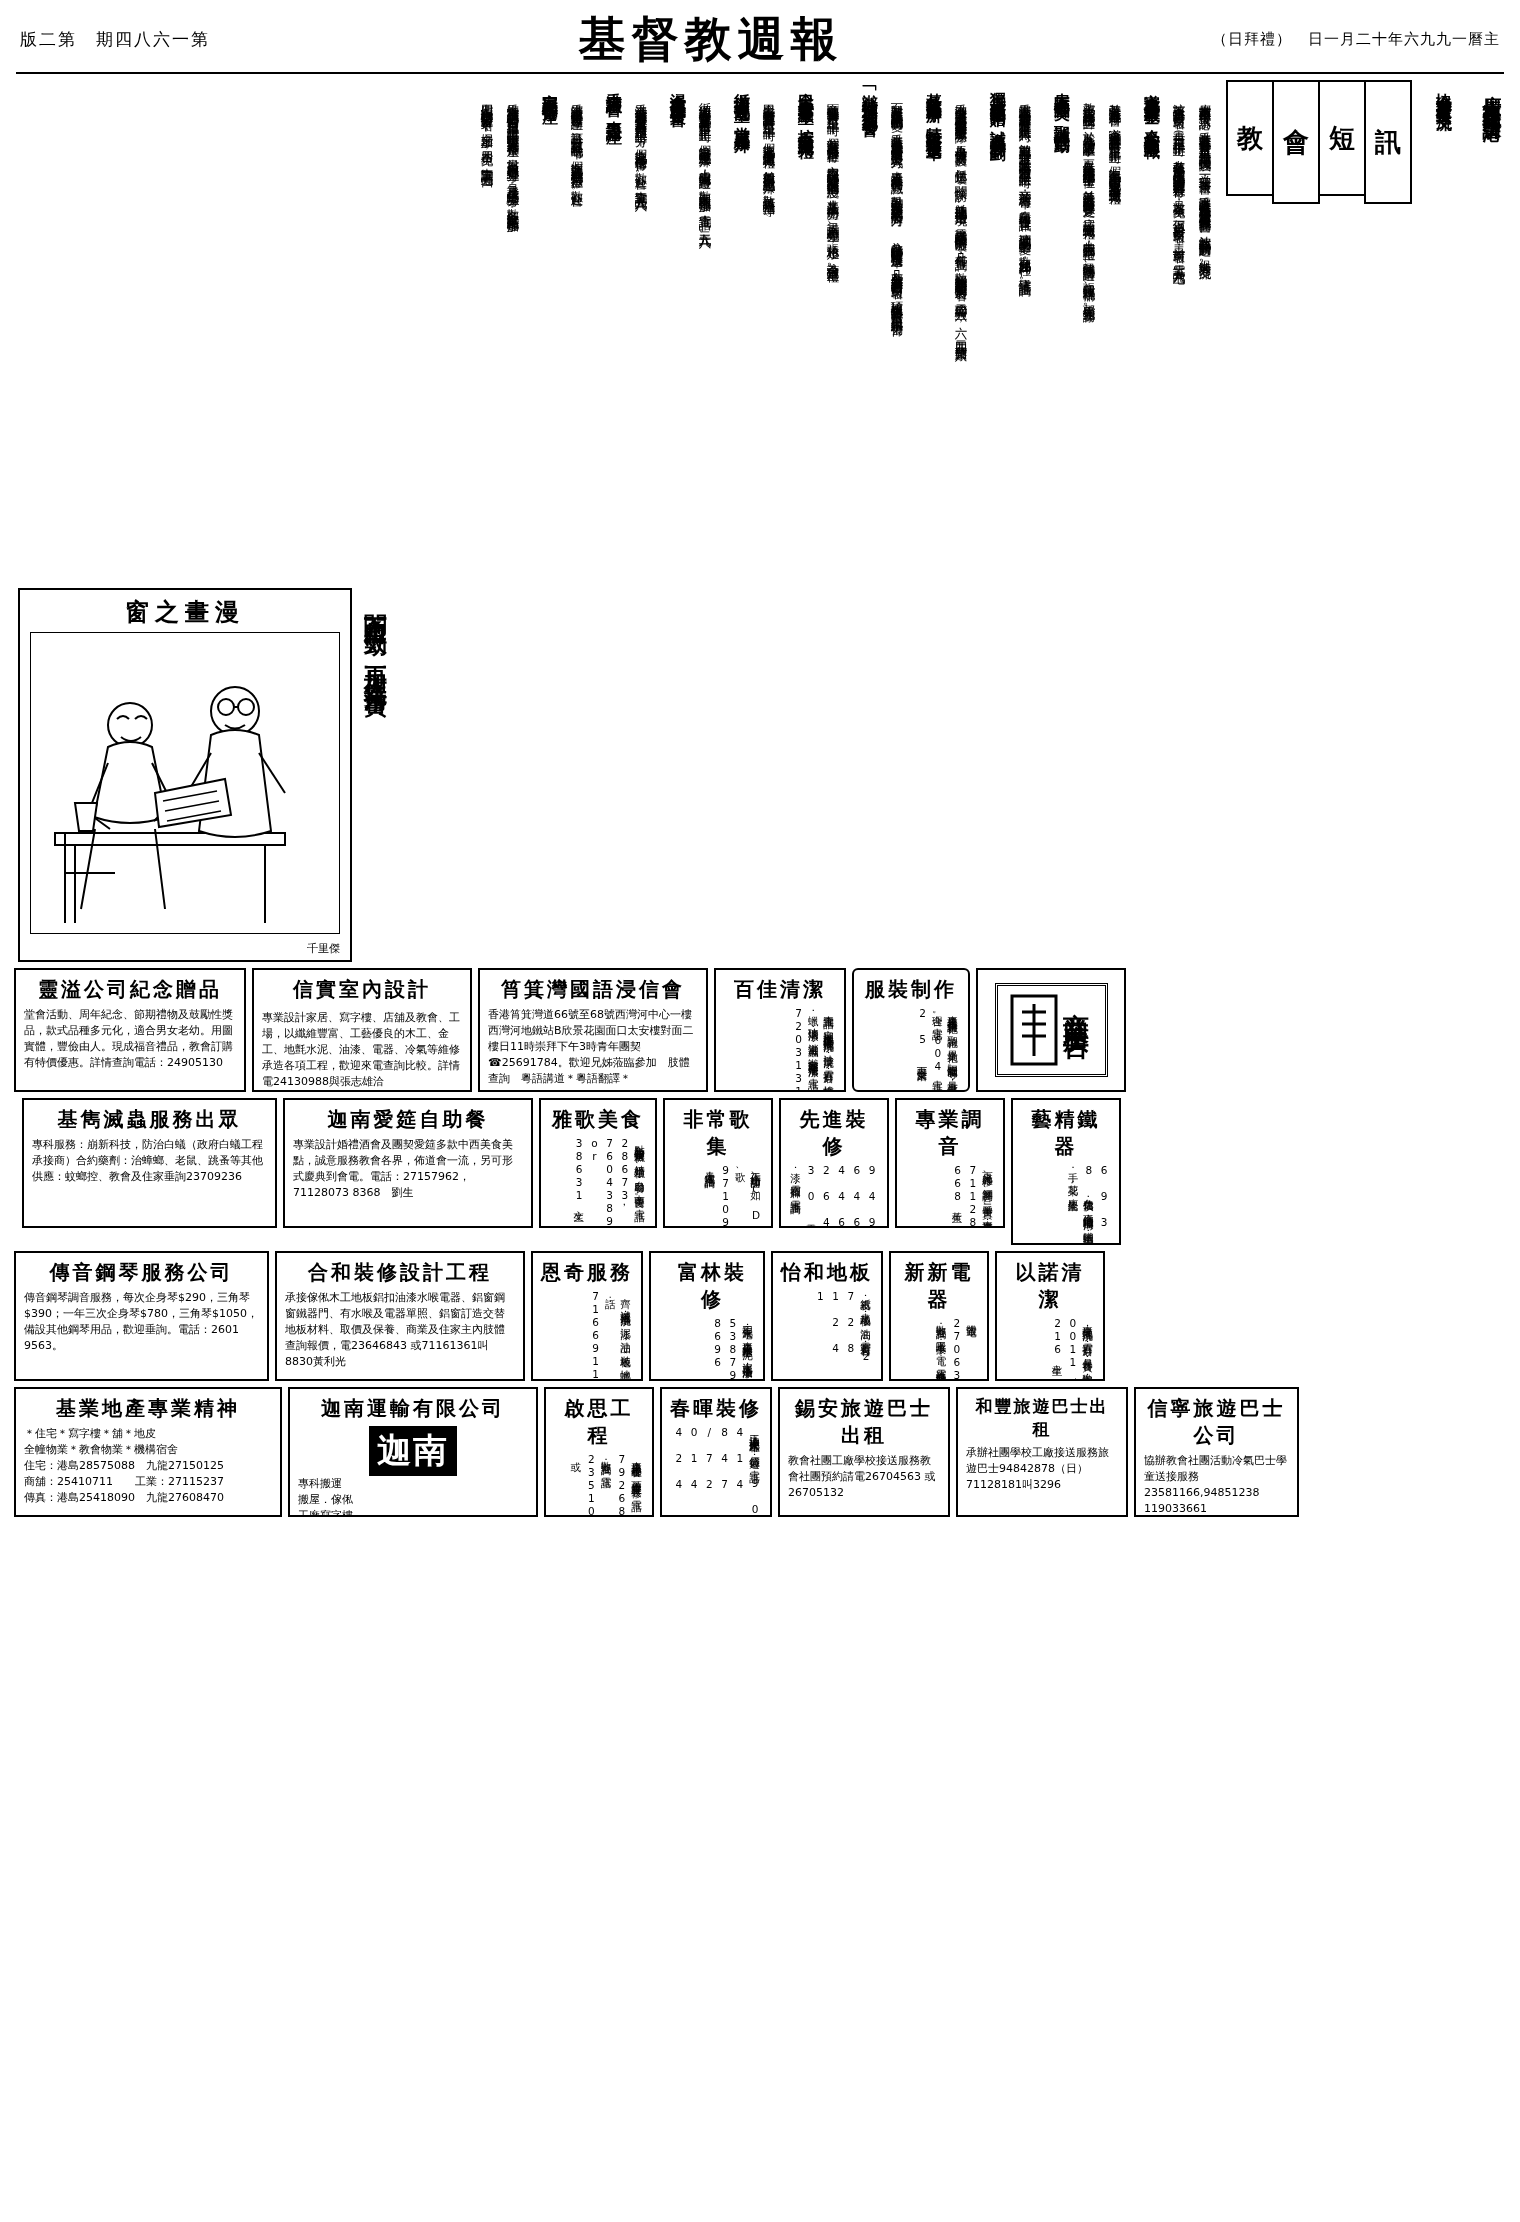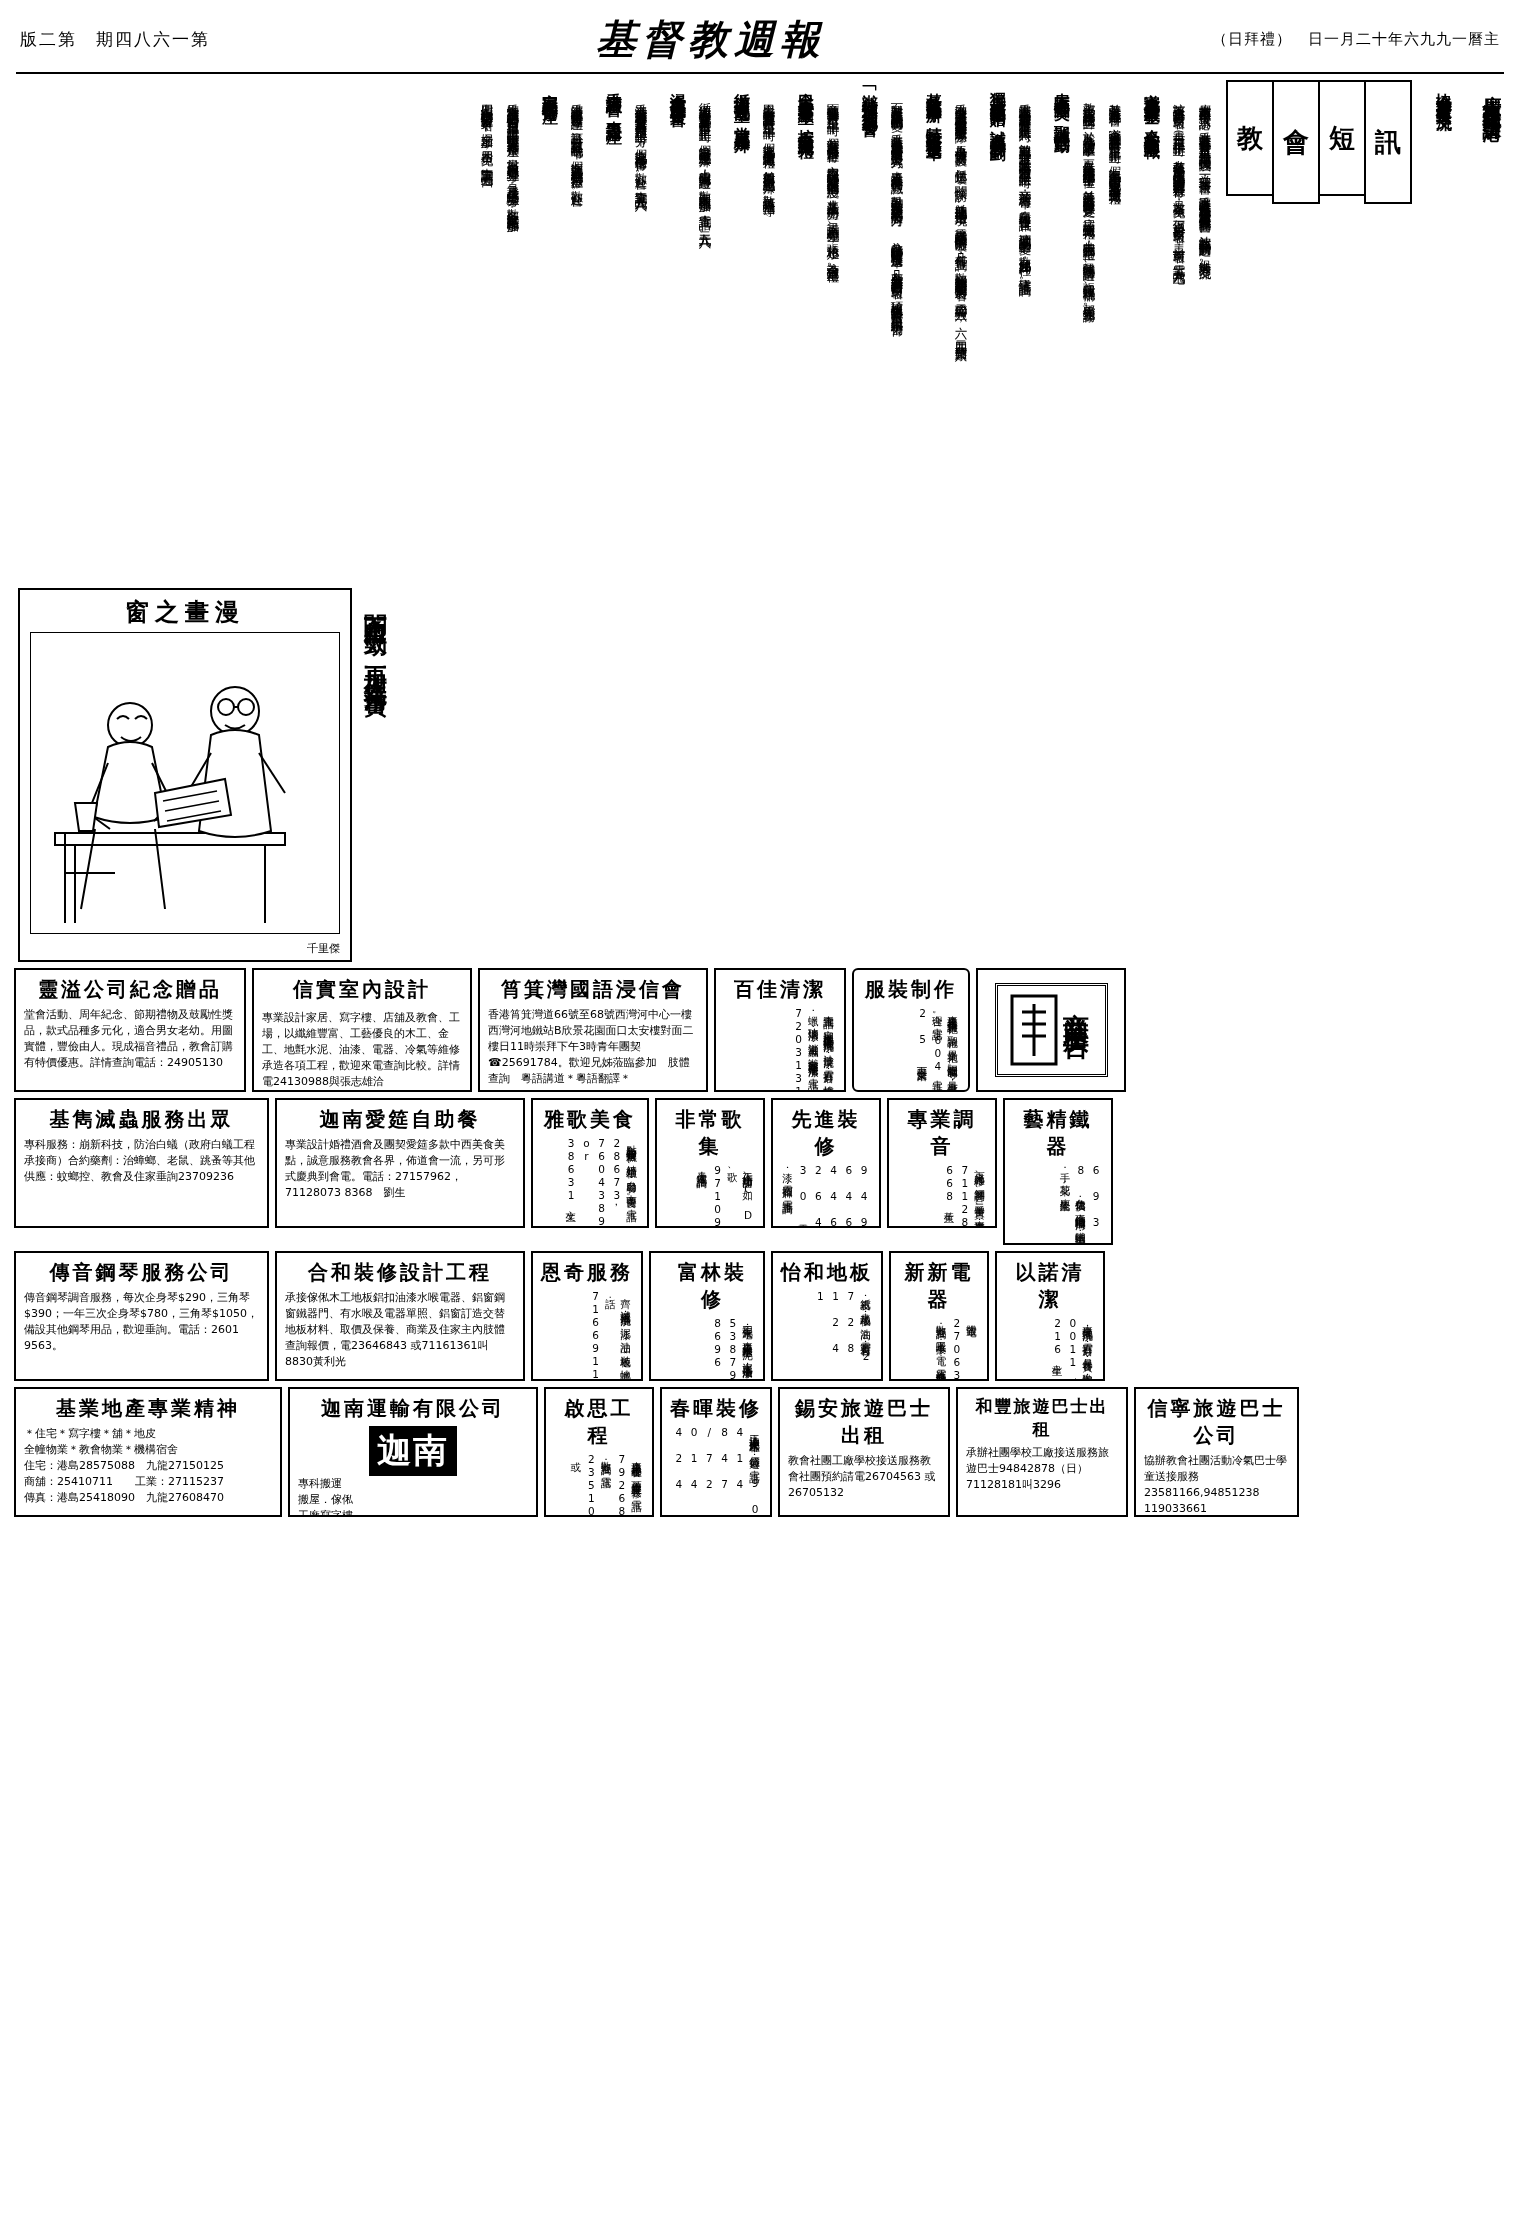--- a/index.html
+++ b/index.html
@@ -2,21 +2,21 @@
 <html><head>
 <meta charset="utf-8">
 <style>
   html,body{margin:0;padding:0;background:#fff;}
   body{width:1520px;height:2222px;font-family:"DejaVu Sans","Liberation Sans",sans-serif;color:#000;position:relative;}
   .page{position:relative;width:1520px;height:2222px;box-sizing:border-box;padding:10px 14px;}
 
   
   .masthead{display:flex;align-items:center;justify-content:space-between;height:58px;padding:0 6px;}
   .mh-left{font-size:17px;letter-spacing:2px;white-space:nowrap;}
-  .mh-title{font-family:"DejaVu Serif","Liberation Serif",serif;font-weight:bold;font-size:40px;letter-spacing:6px;white-space:nowrap;font-style:italic;}
+  .mh-title{font-family:"DejaVu Serif","Liberation Serif",serif;font-weight:bold;font-size:47px;letter-spacing:6px;white-space:nowrap;}
   .mh-right{font-size:15px;letter-spacing:1px;white-space:nowrap;}
   .rule{border-top:2px solid #000;margin:4px 2px 6px 2px;}
 
   
   .vtext{writing-mode:vertical-rl;text-orientation:upright;}
   .news{position:relative;height:560px;border-bottom:0px;}
   .newscols{display:flex;flex-direction:row-reverse;justify-content:flex-start;align-items:flex-start;gap:0px;height:555px;}
   .col{writing-mode:vertical-rl;text-orientation:upright;font-size:12.5px;line-height:1.42;letter-spacing:1px;height:550px;padding:0 2px;}
   .col.head{font-weight:bold;font-size:19px;letter-spacing:3px;line-height:1.25;}
   .col.head2{font-weight:bold;font-size:16px;letter-spacing:2px;line-height:1.3;}
@@ -175,21 +175,21 @@
             <div class="logomark">
               <svg width="52" height="76" viewBox="0 0 52 76">
                 <rect x="4" y="4" width="44" height="68" fill="none" stroke="#000" stroke-width="3"></rect>
                 <path d="M14 20 h24 M14 32 h24 M14 44 h24 M26 12 v52" stroke="#000" stroke-width="3" fill="none"></path>
               </svg>
             </div>
           </div>
         </div>
       </div>
       <div class="adrow">
-        <div class="adbox" style="width: 255px; height: 130px;">
+        <div class="adbox" style="width: 255px; height: 130px; margin-left: 8px;">
           <div class="adtitle">基雋滅蟲服務出眾</div>
           <div class="adbody" style="white-space: pre-line;">專科服務：崩新科技，防治白蟻（政府白蟻工程承接商）合約藥劑：治蟑螂、老鼠、跳蚤等其他供應：蚊螂控、教會及住家垂詢23709236</div>
         </div>
         <div class="adbox" style="width: 250px; height: 130px;">
           <div class="adtitle">迦南愛筵自助餐</div>
           <div class="adbody" style="white-space: pre-line;">專業設計婚禮酒會及團契愛筵多款中西美食美點，誠意服務教會各界，佈道會一流，另可形式慶典到會電。電話：27157962，71128073 8368　劉生</div>
         </div>
         <div class="adbox" style="width: 118px; height: 130px;">
           <div class="adtitle">雅歌美食</div>
           <div class="vwrap">

